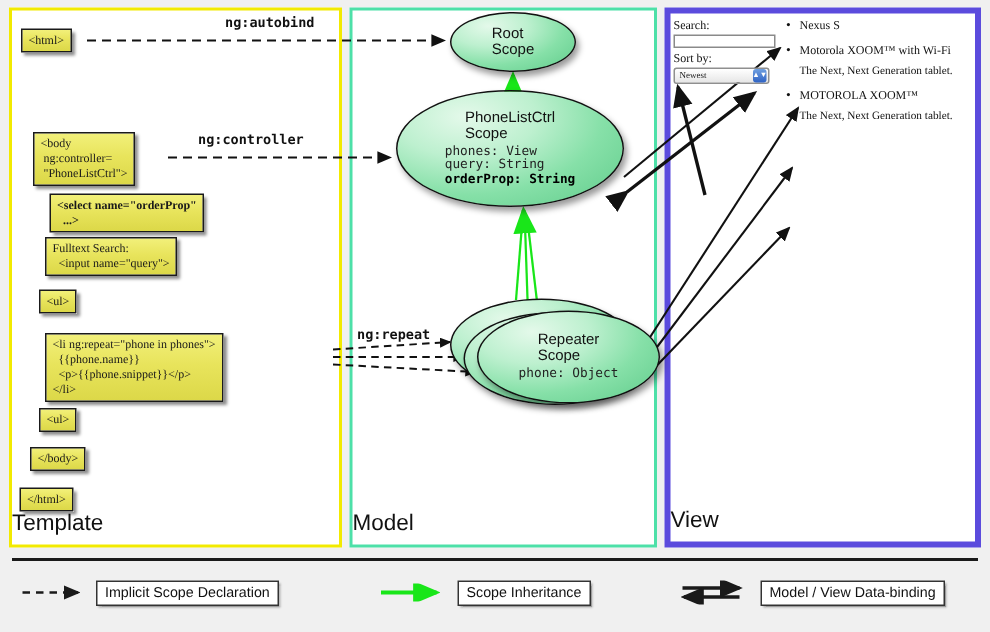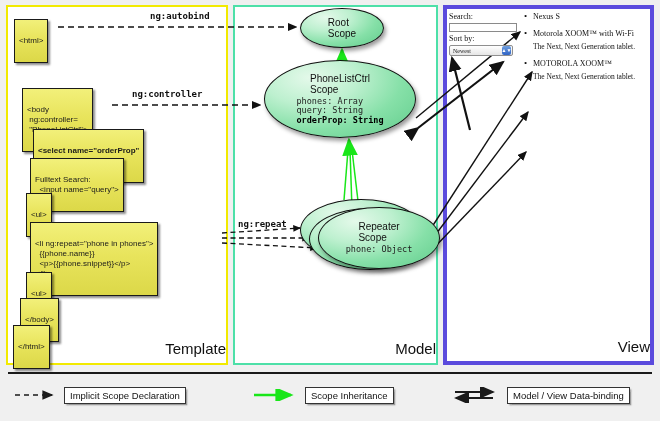--- a/index.html
+++ b/index.html
@@ -9,36 +9,36 @@
     font-family:"Liberation Sans", sans-serif;
     overflow:hidden;
     position:relative;
   }
   #stage{position:absolute;left:0;top:0;width:660px;height:421px;}
   svg#wires{position:absolute;left:0;top:0;width:660px;height:421px;pointer-events:none;}
 
   
   .panel{position:absolute;background:#ffffff;box-sizing:border-box;}
   .panel .panel-label{
-    position:absolute;left:0;right:0;bottom:6px;text-align:right;
+    position:absolute;left:0;right:0;bottom:6px;text-align:left;
     font-size:15px;color:#111;font-family:"Liberation Sans",sans-serif;
   }
   #panel-template{left:6px;top:5px;width:222px;height:360px;border:2px solid #f2ea00;}
   #panel-model{left:233px;top:5px;width:205px;height:360px;border:2px solid #4de0a8;}
   #panel-view{left:443px;top:5px;width:211px;height:360px;border:4px solid #737373;}
 
   
   .codebox{
     position:absolute;
     background:linear-gradient(to bottom,#f2f07a 0%,#e8e45c 45%,#dcd848 100%);
     border:1.5px solid #1a1a1a;
     box-shadow:2px 2px 2px rgba(0,0,0,.45);
-    font-family:Liberation Sans, sans-serif;
+    font-family:Liberation Serif, serif;
     font-size:8px;line-height:10px;color:#1a1a1a;
-    padding:16px 4px;white-space:pre;
+    padding:2px 4px;white-space:pre;
     box-sizing:border-box;
   }
   #box-html{left:14px;top:19px;}
   #box-body{left:22px;top:88px;}
   #box-select{left:33px;top:129px;font-weight:bold;}
   #box-search{left:30px;top:158px;}
   #box-ul1{left:26px;top:193px;}
   #box-li{left:30px;top:222px;}
   #box-ul2{left:26px;top:272px;}
   #box-body-close{left:20px;top:298px;}
@@ -194,21 +194,21 @@
       <span>Scope</span>
     </div>
   </div>
 
   <div class="ellipse" id="ell-ctrl">
     <div class="ell-title">
       <span>PhoneListCtrl</span><br>
       <span>Scope</span>
     </div>
     <div class="ell-props">
-      <div>phones: Array</div>
+      <div>phones: View</div>
       <div>query: String</div>
       <div class="b">orderProp: String</div>
     </div>
   </div>
 
   <div class="ellipse" id="ell-rep3"></div>
   <div class="ellipse" id="ell-rep2"></div>
   <div class="ellipse" id="ell-rep1">
     <div class="ell-title">
       <span>Repeater</span><br>

